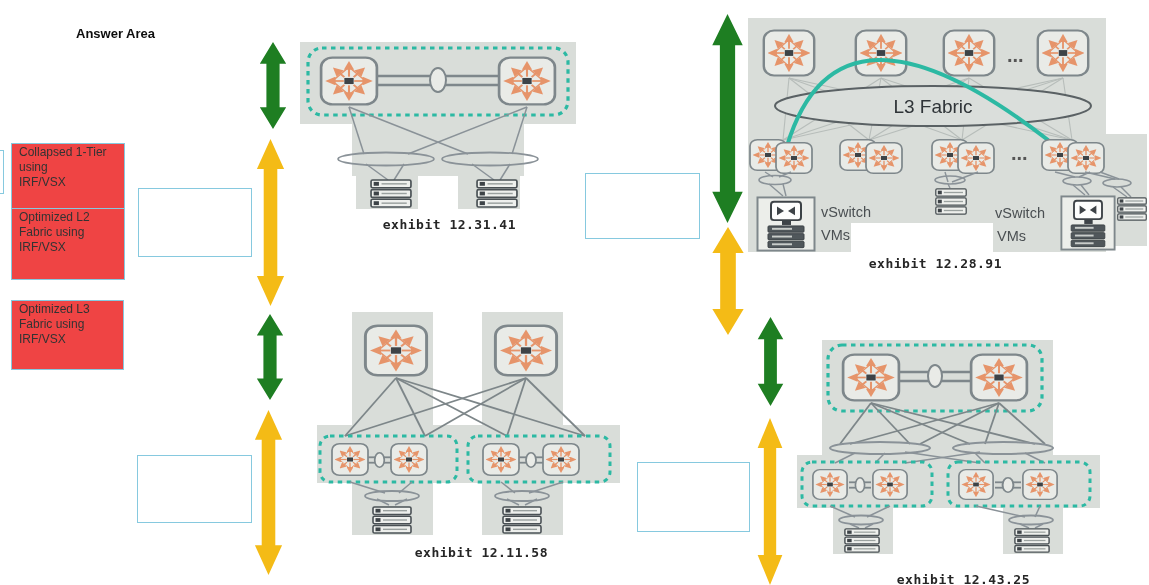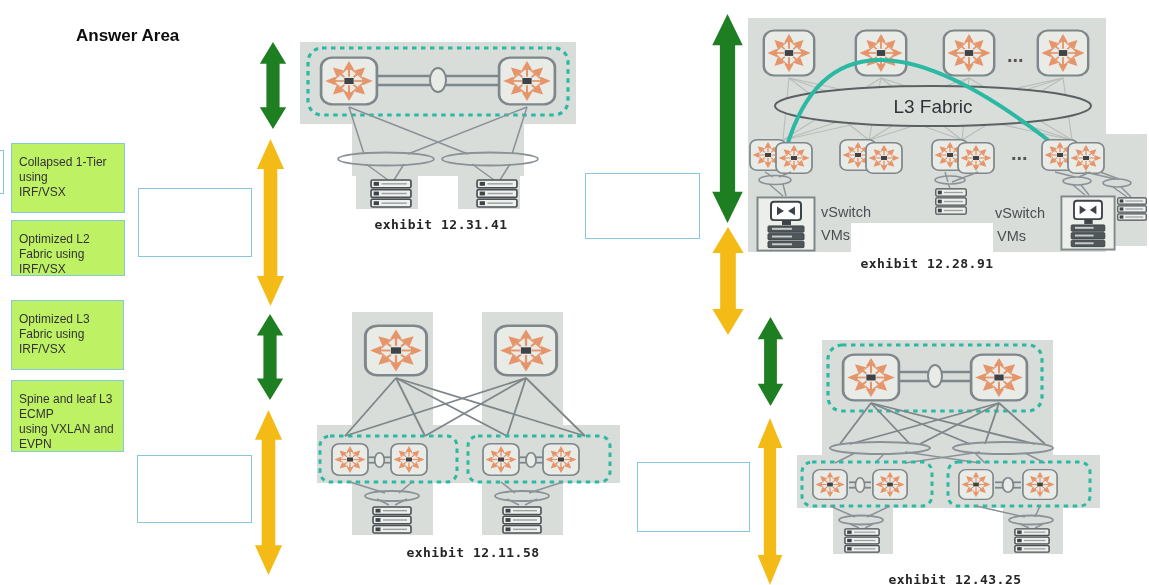--- a/index.html
+++ b/index.html
@@ -1,25 +1,25 @@
 <!DOCTYPE html>
 <html><head>
 <meta charset="utf-8">
 <style>
   html,body{margin:0;padding:0;background:#fff;}
   .stage{position:relative;width:1149px;height:585px;background:#ffffff;
          font-family:"Liberation Sans",sans-serif;overflow:hidden;}
-  .page-title{position:absolute;left:76px;top:26px;font-size:17px;font-weight:700;color:#0d0d0d;}
-  .opt{position:absolute;box-sizing:border-box;border:1.6px solid #86c9df;background:#bef264;
-       padding:11px 3px 3px 7px;font-size:12px;line-height:1.24;color:#333;}
+  .page-title{position:absolute;left:76px;top:26px;font-size:13px;font-weight:700;color:#0d0d0d;}
+  .opt{position:absolute;box-sizing:border-box;border:1.6px solid #86c9df;background:#ef4444;
+       padding:1px 3px 3px 7px;font-size:12px;line-height:1.24;color:#333;}
   .opt-label{white-space:pre-line;}
   .drop{position:absolute;box-sizing:border-box;border:1.6px solid #86c9df;background:#fff;}
   .arrow{position:absolute;}
   .exhibit{position:absolute;}
-  .cap{position:absolute;width:150px;text-align:center;font-family:"DejaVu Sans Mono",monospace;
+  .cap{position:absolute;width:150px;text-align:right;font-family:"DejaVu Sans Mono",monospace;
        font-size:13px;font-weight:700;color:#262626;letter-spacing:.5px;}
   .edge-sliver{position:absolute;left:-7px;top:150px;width:9px;height:42px;
        border:1.6px solid #86c9df;background:#fff;}
   svg text{font-family:"Liberation Sans",sans-serif;}
 </style>
 </head>
 <body>
 
 <div class="stage">
 
@@ -78,35 +78,29 @@
   </svg>
 
   <div class="page-title">Answer Area</div>
   <div class="edge-sliver"></div>
 
   <div class="opt" style="left:11px;top:143px;width:114px;height:70px">
     <span class="opt-label">Collapsed 1-Tier
 using
 IRF/VSX</span>
   </div>
-  <div class="opt" style="left:11px;top:220px;width:114px;height:56px">
+  <div class="opt" style="left:11px;top:208px;width:114px;height:72px">
     <span class="opt-label">Optimized L2
 Fabric using
 IRF/VSX</span>
   </div>
   <div class="opt" style="left:11px;top:300px;width:113px;height:70px">
     <span class="opt-label">Optimized L3
 Fabric using
 IRF/VSX</span>
-  </div>
-  <div class="opt" style="left:11px;top:380px;width:113px;height:72px">
-    <span class="opt-label">Spine and leaf L3
-ECMP
-using VXLAN and
-EVPN</span>
   </div>
 
   <div class="drop" style="left:138px;top:188px;width:114px;height:69px"></div>
   <div class="drop" style="left:137px;top:455px;width:115px;height:68px"></div>
   <div class="drop" style="left:585px;top:173px;width:115px;height:66px"></div>
   <div class="drop" style="left:637px;top:462px;width:113px;height:70px"></div>
 
   <svg class="arrow" style="left:257px;top:42px" width="32" height="87" viewBox="0 0 34 100" preserveAspectRatio="none">
     <polygon points="17,0 31,25 24,25 24,75 31,75 17,100 3,75 10,75 10,25 3,25" fill="#1e7e22"></polygon>
   </svg>

